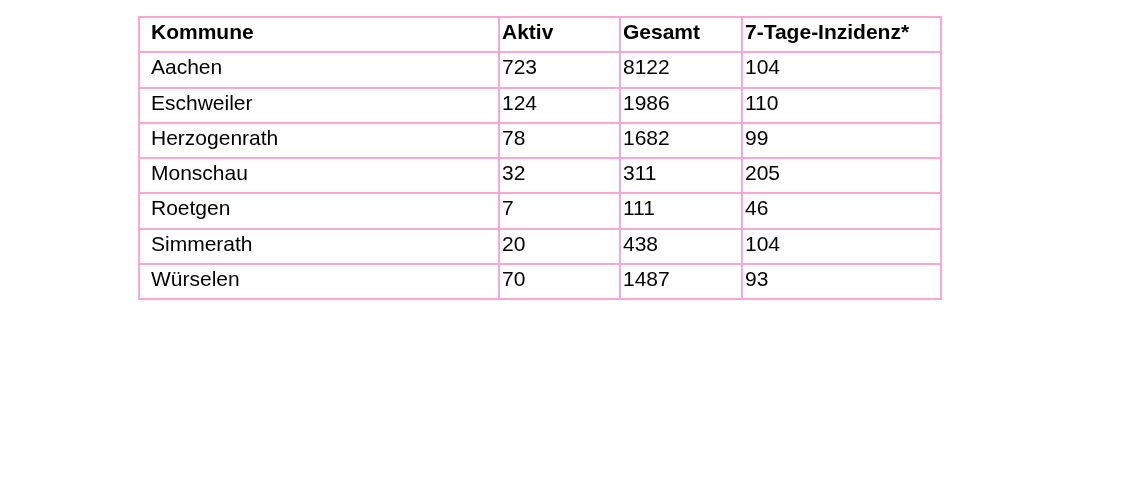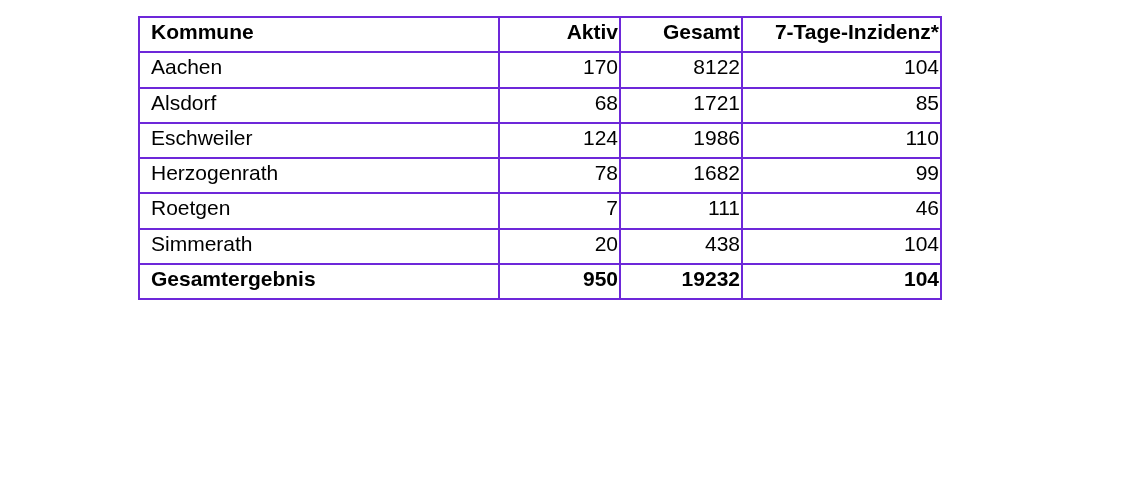--- a/index.html
+++ b/index.html
@@ -4,29 +4,29 @@
 <style>
   html, body { margin: 0; padding: 0; background: #ffffff; }
   body { width: 1121px; height: 504px; position: relative; overflow: hidden;
          font-family: "Liberation Sans", sans-serif; color: #000; }
   table.data {
     position: absolute; left: 138px; top: 16px;
     border-collapse: collapse; table-layout: fixed;
     width: 802px;
   }
   table.data td, table.data th {
-    border: 2px solid #6d28d9;
+    border: 2px solid #f9a8d4;
     height: 30.3px; padding: 4px 1px 0 11px;
     font-size: 21px; line-height: 22px;
     vertical-align: top; padding-top: 3px;
     white-space: nowrap; overflow: hidden;
     font-weight: normal;
   }
   table.data th, table.data tr.total td { font-weight: bold; }
-  .num { text-align: right; padding-right: 1px !important; padding-left: 2px !important; }
+  .num { text-align: left; padding-right: 1px !important; padding-left: 2px !important; }
   col.c1 { width: 360px; }
   col.c2 { width: 121px; }
   col.c3 { width: 122px; }
   col.c4 { width: 199px; }
 </style>
 </head>
 <body>
 
 <table class="data">
   <colgroup>
@@ -39,54 +39,54 @@
     <tr>
       <th style="text-align:left">Kommune</th>
       <th class="num">Aktiv</th>
       <th class="num">Gesamt</th>
       <th class="num">7-Tage-Inzidenz*</th>
     </tr>
   </thead>
   <tbody id="tbody">
       <tr>
         <td>Aachen</td>
-        <td class="num">170</td>
+        <td class="num">723</td>
         <td class="num">8122</td>
         <td class="num">104</td>
-      </tr>
-      <tr>
-        <td>Alsdorf</td>
-        <td class="num">68</td>
-        <td class="num">1721</td>
-        <td class="num">85</td>
       </tr>
       <tr>
         <td>Eschweiler</td>
         <td class="num">124</td>
         <td class="num">1986</td>
         <td class="num">110</td>
       </tr>
       <tr>
         <td>Herzogenrath</td>
         <td class="num">78</td>
         <td class="num">1682</td>
         <td class="num">99</td>
       </tr>
       <tr>
+        <td>Monschau</td>
+        <td class="num">32</td>
+        <td class="num">311</td>
+        <td class="num">205</td>
+      </tr>
+      <tr>
         <td>Roetgen</td>
         <td class="num">7</td>
         <td class="num">111</td>
         <td class="num">46</td>
       </tr>
       <tr>
         <td>Simmerath</td>
         <td class="num">20</td>
         <td class="num">438</td>
         <td class="num">104</td>
       </tr>
-      <tr class="total">
-        <td>Gesamtergebnis</td>
-        <td class="num">950</td>
-        <td class="num">19232</td>
-        <td class="num">104</td>
+      <tr>
+        <td>Würselen</td>
+        <td class="num">70</td>
+        <td class="num">1487</td>
+        <td class="num">93</td>
       </tr>
     </tbody>
 </table>
 
 </body></html>

